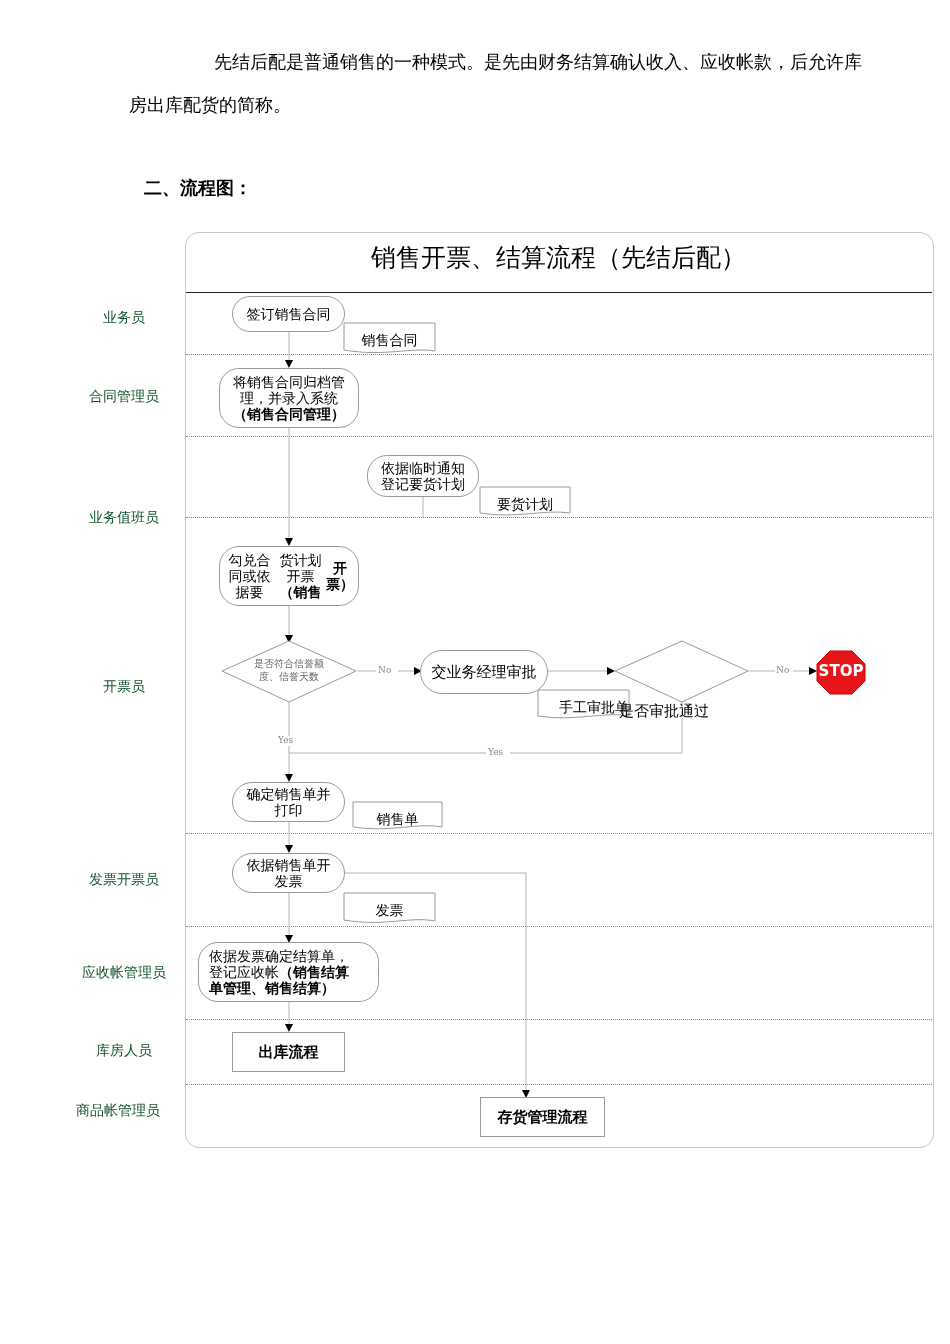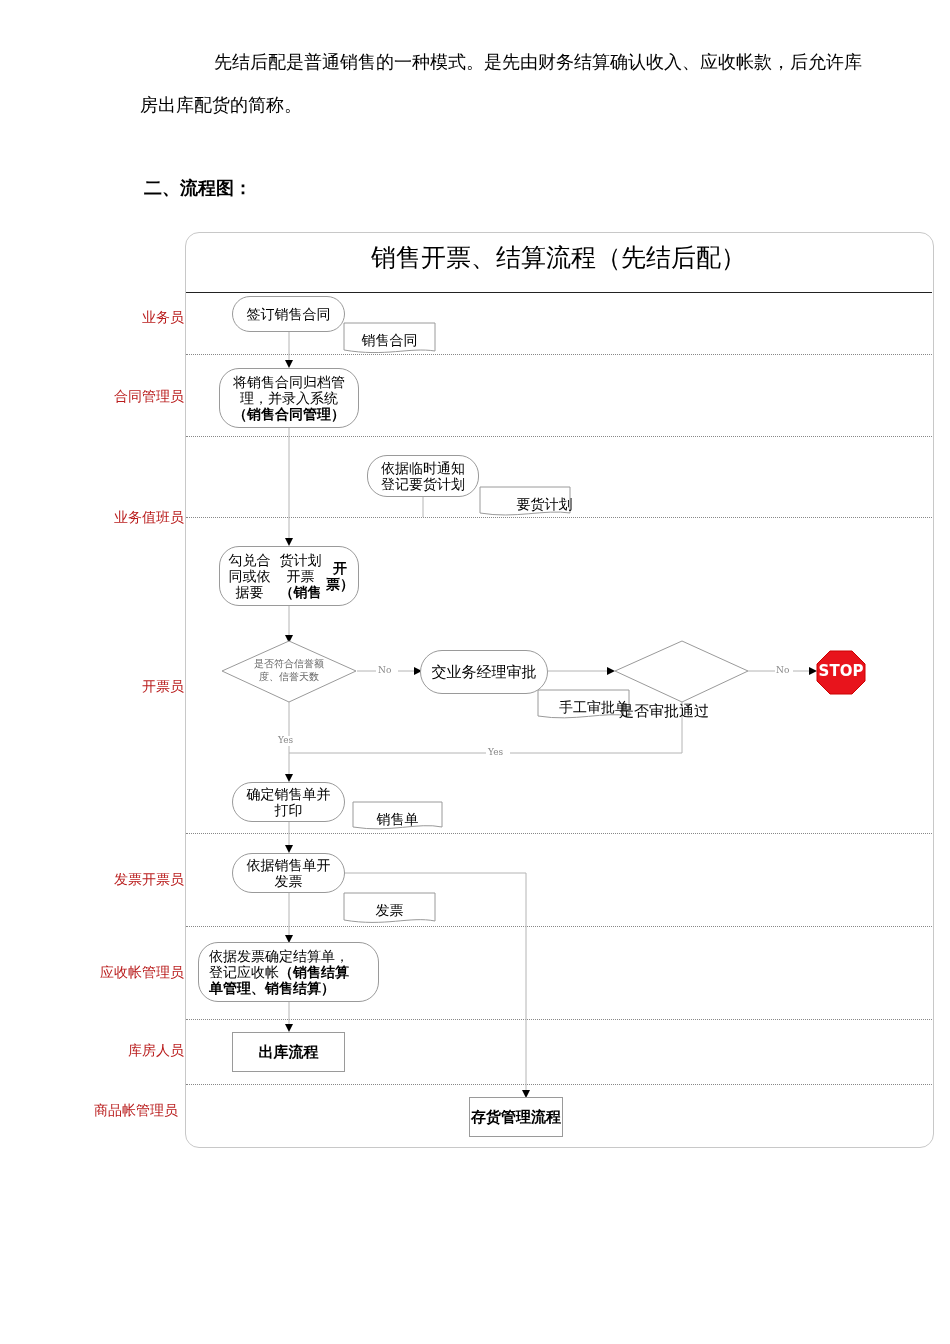--- a/index.html
+++ b/index.html
@@ -1,28 +1,28 @@
 <!DOCTYPE html>
 <html><head>
 <meta charset="utf-8">
 <style>
   html, body { margin:0; padding:0; background:#ffffff; }
   body { width:950px; height:1344px; position:relative; overflow:hidden;
          font-family:"DejaVu Sans","Liberation Sans",sans-serif; color:#000; }
-  .para { position:absolute; left:140px; font-family:"DejaVu Serif","Liberation Serif",serif;
+  .para { position:absolute; left:129px; font-family:"DejaVu Serif","Liberation Serif",serif;
           font-size:18px; line-height:20px; white-space:nowrap; }
   .heading { position:absolute; left:144px; top:176px; font-size:18px; font-weight:bold;
              font-family:"DejaVu Sans","Liberation Sans",sans-serif; }
   .frame { position:absolute; left:185px; top:232px; width:747px; height:914px;
            border:1px solid #c8c8c8; border-radius:14px; }
   .title { position:absolute; left:185px; top:240px; width:747px; text-align:center;
            font-size:25px; line-height:36px; }
   .title-rule { position:absolute; left:186px; top:292px; width:746px; height:0;
                 border-top:1.5px solid #222; }
-  .lane-label { position:absolute; font-size:14px; color:#b91c1c; text-align:right;
+  .lane-label { position:absolute; font-size:14px; color:#14532d; text-align:center;
                 width:120px; white-space:nowrap; }
   .lane-div { position:absolute; left:186px; width:746px; height:0;
               border-top:1.5px dotted #888; }
   .node { position:absolute; border:1px solid #9a9a9a; border-radius:20px; background:#fff;
           display:flex; align-items:center; justify-content:center; text-align:center;
           font-size:14px; line-height:16px; box-sizing:border-box; padding:2px 4px; }
   .node b { font-weight:bold; }
   .box { position:absolute; border:1px solid #9a9a9a; background:#fff; display:flex;
          align-items:center; justify-content:center; font-weight:bold; font-size:15px;
          box-sizing:border-box; }
@@ -167,28 +167,28 @@
 <div class="node" style="left:198px; top:942px; width:181px; height:60px; flex-direction:column; align-items:flex-start; padding-left:10px;">
   <span>依据发票确定结算单，</span>
   <span><span>登记应收帐</span><b>（销售结算</b></span>
   <b>单管理、销售结算）</b>
 </div>
 
 <div class="box" style="left:232px; top:1032px; width:113px; height:40px;">
   <span>出库流程</span>
 </div>
 
-<div class="box" style="left:469px; top:1097px; width:94px; height:40px;">
+<div class="box" style="left:480px; top:1097px; width:125px; height:40px;">
   <span>存货管理流程</span>
 </div>
 
 <div class="doc" style="left:344px; top:323px; width:91px; height:28px;">
   <span>销售合同</span>
 </div>
-<div class="doc" style="left:480px; top:487px; width:90px; height:26px;padding-left:39px;">
+<div class="doc" style="left:480px; top:487px; width:90px; height:26px;">
   <span>要货计划</span>
 </div>
 <div class="doc" style="left:538px; top:690px; width:112px; height:26px;">
   <span>手工审批单</span>
 </div>
 <div class="doc" style="left:353px; top:802px; width:89px; height:25px;">
   <span>销售单</span>
 </div>
 <div class="doc" style="left:344px; top:893px; width:91px; height:28px;">
   <span>发票</span>

